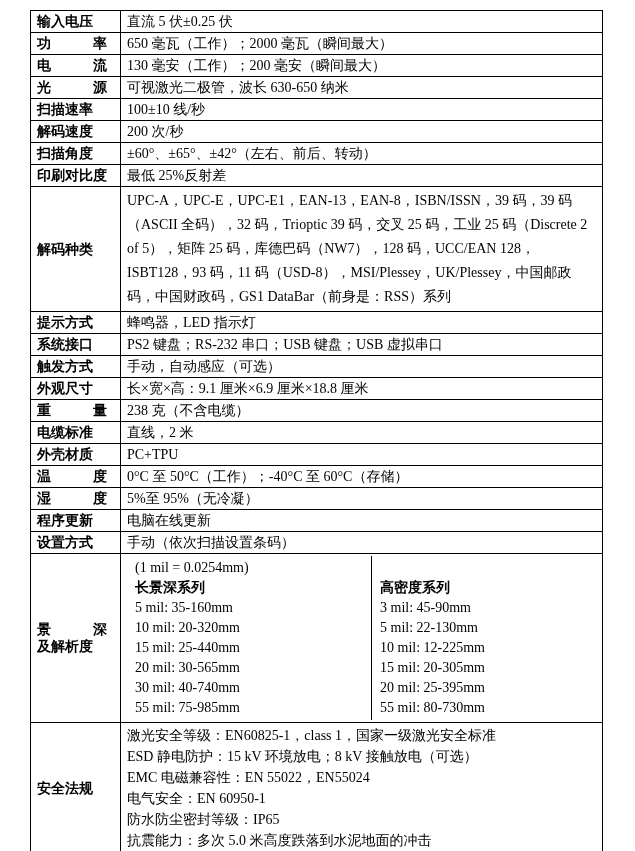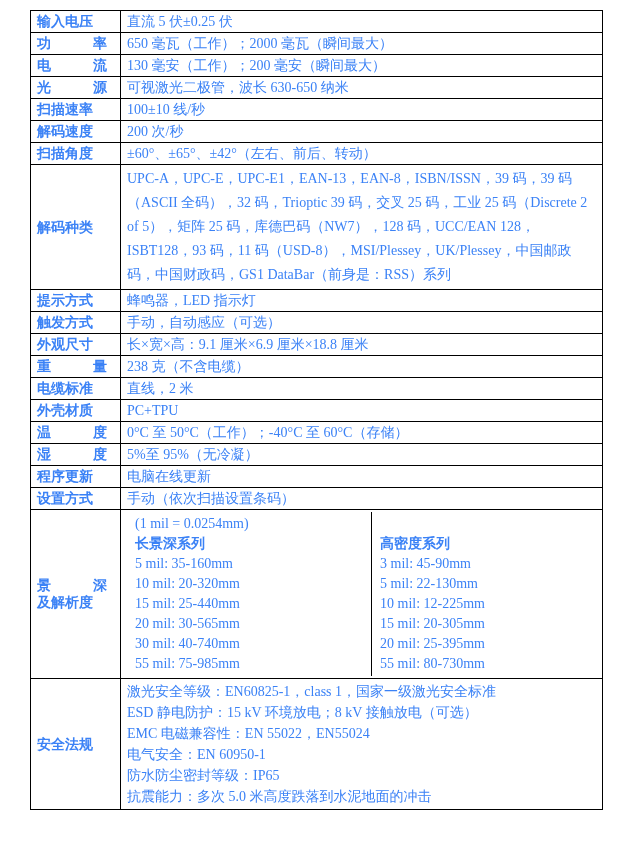--- a/index.html
+++ b/index.html
@@ -5,21 +5,21 @@
   html, body {
     margin: 0;
     padding: 0;
     background: #ffffff;
   }
   .page {
     position: relative;
     width: 635px;
     height: 851px;
     background: #ffffff;
-    color: #3b82f6;
+    color: #000000;
     font-family: "Liberation Serif", "DejaVu Serif", serif;
     overflow: hidden;
   }
   table.spec {
     position: absolute;
     left: 30px;
     top: 10px;
     width: 573px;
     border-collapse: collapse;
     table-layout: fixed;
@@ -115,26 +115,34 @@
       </tr>
       <tr>
         <td class="lbl">解码速度</td>
         <td class="val">200 次/秒</td>
       </tr>
       <tr>
         <td class="lbl">扫描角度</td>
         <td class="val">±60°、±65°、±42°（左右、前后、转动）</td>
       </tr>
       <tr>
+        <td class="lbl">印刷对比度</td>
+        <td class="val">最低 25%反射差</td>
+      </tr>
+      <tr>
         <td class="lbl">解码种类</td>
         <td class="val multiline">UPC-A，UPC-E，UPC-E1，EAN-13，EAN-8，ISBN/ISSN，39 码，39 码（ASCII 全码），32 码，Trioptic 39 码，交叉 25 码，工业 25 码（Discrete 2 of 5），矩阵 25 码，库德巴码（NW7），128 码，UCC/EAN 128，ISBT128，93 码，11 码（USD-8），MSI/Plessey，UK/Plessey，中国邮政码，中国财政码，GS1 DataBar（前身是：RSS）系列</td>
       </tr>
       <tr>
         <td class="lbl">提示方式</td>
         <td class="val">蜂鸣器，LED 指示灯</td>
+      </tr>
+      <tr>
+        <td class="lbl">系统接口</td>
+        <td class="val">PS2 键盘；RS-232 串口；USB 键盘；USB 虚拟串口</td>
       </tr>
       <tr>
         <td class="lbl">触发方式</td>
         <td class="val">手动，自动感应（可选）</td>
       </tr>
       <tr>
         <td class="lbl">外观尺寸</td>
         <td class="val">长×宽×高：9.1 厘米×6.9 厘米×18.8 厘米</td>
       </tr>
       <tr>

